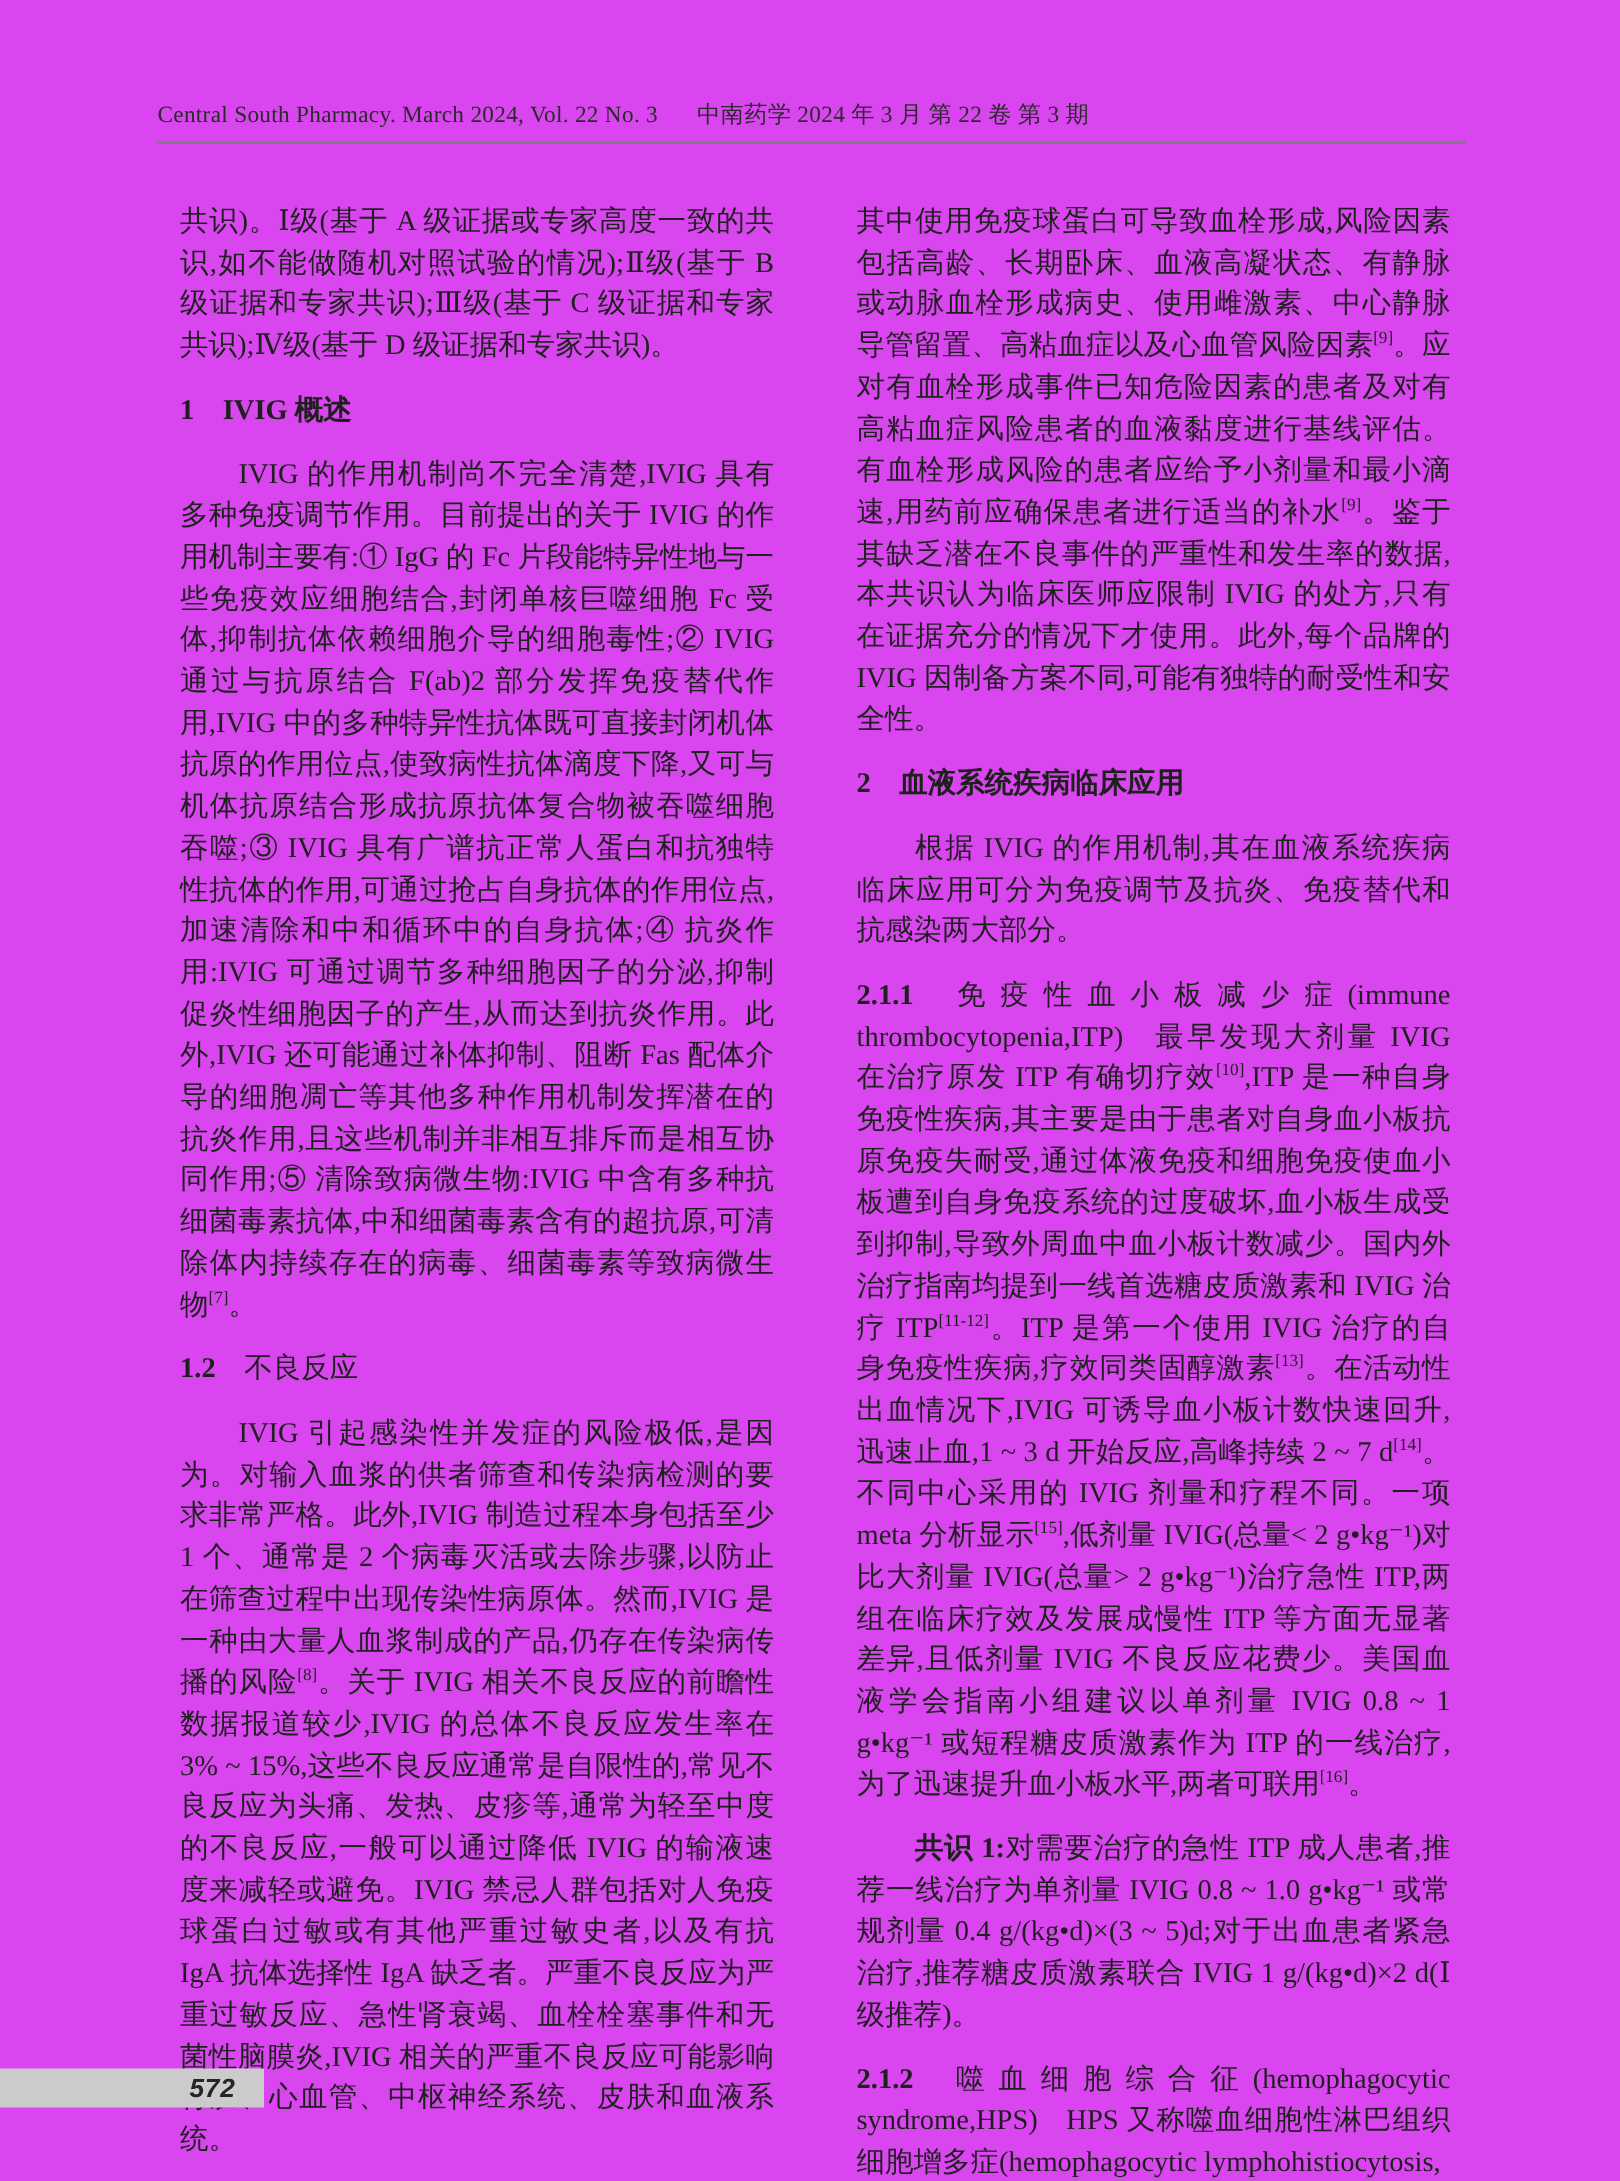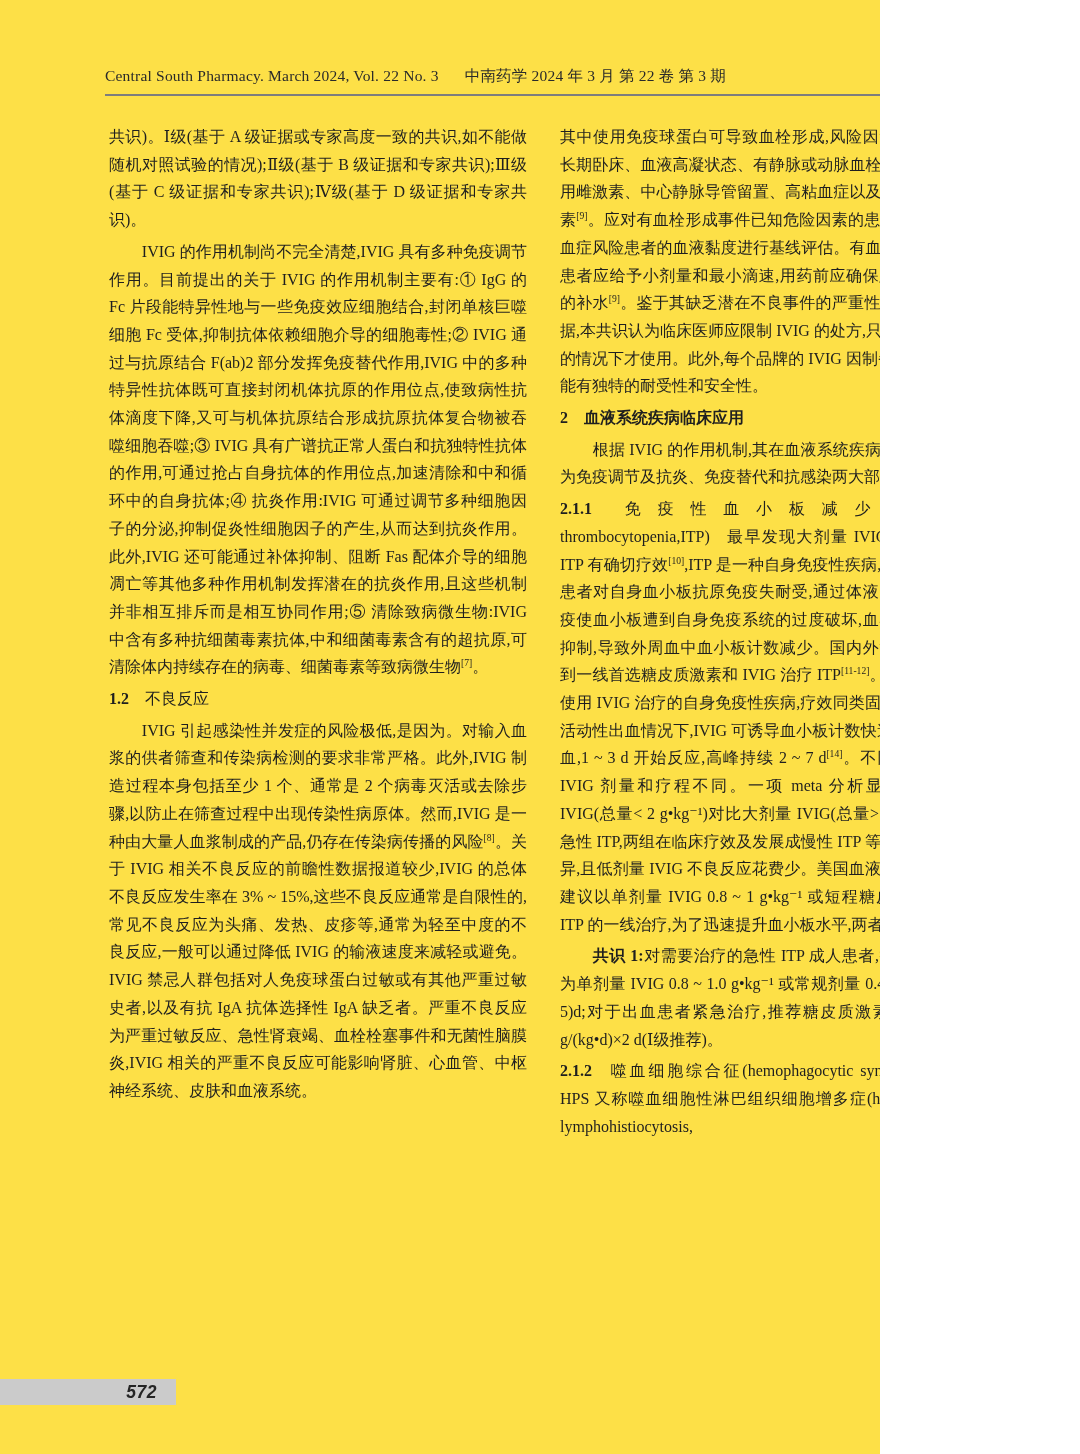--- a/index.html
+++ b/index.html
@@ -3,23 +3,23 @@
 <meta charset="utf-8">
 <title>Central South Pharmacy p.572</title>
 <style>
   html, body {
     margin: 0;
     padding: 0;
     background: #ffffff;
   }
   .page {
     position: relative;
-    width: 880px;
+    width: 1080px;
     height: 1454px;
-    background: #fde047;
+    background: #d946ef;
     overflow: hidden;
     font-family: "Liberation Serif", "DejaVu Serif", serif;
     color: #1f1f1f;
   }
   .header {
     position: absolute;
     left: 105px;
     width: 872px;
     top: 66px;
   }
@@ -44,22 +44,22 @@
     left: 105px;
     width: 877px;
     display: flex;
     gap: 25px;
   }
   .col {
     width: 426px;
     text-align: justify;
   }
   .para {
-    margin: 4px;
-    font-size: 16px;
+    margin: 15px;
+    font-size: 19px;
     line-height: 27.7px;
     word-break: break-word;
   }
   .para.indent {
     text-indent: 2.05em;
   }
   .bold {
     font-weight: bold;
   }
   sup {
@@ -97,20 +97,21 @@
   <div class="header">
     <div class="header-text">
       <span>Central South Pharmacy. March  2024, Vol. 22 No. 3</span><span class="hgap"></span><span>中南药学 2024 年 3 月 第 22 卷 第 3 期</span>
     </div>
     <div class="header-rule"></div>
   </div>
 
   <div class="content">
     <div class="col">
         <p class="para"><span>共识)。Ⅰ级(基于 A 级证据或专家高度一致的共识,如不能做随机对照试验的情况);Ⅱ级(基于 B 级证据和专家共识);Ⅲ级(基于 C 级证据和专家共识);Ⅳ级(基于 D 级证据和专家共识)。</span></p>
+        <p class="para"><span class="bold">1 IVIG 概述</span></p>
         <p class="para indent"><span>IVIG 的作用机制尚不完全清楚,IVIG 具有多种免疫调节作用。目前提出的关于 IVIG 的作用机制主要有:① IgG 的 Fc 片段能特异性地与一些免疫效应细胞结合,封闭单核巨噬细胞 Fc 受体,抑制抗体依赖细胞介导的细胞毒性;② IVIG 通过与抗原结合 F(ab)2 部分发挥免疫替代作用,IVIG 中的多种特异性抗体既可直接封闭机体抗原的作用位点,使致病性抗体滴度下降,又可与机体抗原结合形成抗原抗体复合物被吞噬细胞吞噬;③ IVIG 具有广谱抗正常人蛋白和抗独特性抗体的作用,可通过抢占自身抗体的作用位点,加速清除和中和循环中的自身抗体;④ 抗炎作用:IVIG 可通过调节多种细胞因子的分泌,抑制促炎性细胞因子的产生,从而达到抗炎作用。此外,IVIG 还可能通过补体抑制、阻断 Fas 配体介导的细胞凋亡等其他多种作用机制发挥潜在的抗炎作用,且这些机制并非相互排斥而是相互协同作用;⑤ 清除致病微生物:IVIG 中含有多种抗细菌毒素抗体,中和细菌毒素含有的超抗原,可清除体内持续存在的病毒、细菌毒素等致病微生物<sup>[7]</sup>。</span></p>
         <p class="para"><span class="bold">1.2</span><span> 不良反应</span></p>
         <p class="para indent"><span>IVIG 引起感染性并发症的风险极低,是因为。对输入血浆的供者筛查和传染病检测的要求非常严格。此外,IVIG 制造过程本身包括至少 1 个、通常是 2 个病毒灭活或去除步骤,以防止在筛查过程中出现传染性病原体。然而,IVIG 是一种由大量人血浆制成的产品,仍存在传染病传播的风险<sup>[8]</sup>。关于 IVIG 相关不良反应的前瞻性数据报道较少,IVIG 的总体不良反应发生率在 3% ~ 15%,这些不良反应通常是自限性的,常见不良反应为头痛、发热、皮疹等,通常为轻至中度的不良反应,一般可以通过降低 IVIG 的输液速度来减轻或避免。IVIG 禁忌人群包括对人免疫球蛋白过敏或有其他严重过敏史者,以及有抗 IgA 抗体选择性 IgA 缺乏者。严重不良反应为严重过敏反应、急性肾衰竭、血栓栓塞事件和无菌性脑膜炎,IVIG 相关的严重不良反应可能影响肾脏、心血管、中枢神经系统、皮肤和血液系统。</span></p>
       </div>
     <div class="col">
         <p class="para"><span>其中使用免疫球蛋白可导致血栓形成,风险因素包括高龄、长期卧床、血液高凝状态、有静脉或动脉血栓形成病史、使用雌激素、中心静脉导管留置、高粘血症以及心血管风险因素<sup>[9]</sup>。应对有血栓形成事件已知危险因素的患者及对有高粘血症风险患者的血液黏度进行基线评估。有血栓形成风险的患者应给予小剂量和最小滴速,用药前应确保患者进行适当的补水<sup>[9]</sup>。鉴于其缺乏潜在不良事件的严重性和发生率的数据,本共识认为临床医师应限制 IVIG 的处方,只有在证据充分的情况下才使用。此外,每个品牌的 IVIG 因制备方案不同,可能有独特的耐受性和安全性。</span></p>
         <p class="para"><span class="bold">2 血液系统疾病临床应用</span></p>
         <p class="para indent"><span>根据 IVIG 的作用机制,其在血液系统疾病临床应用可分为免疫调节及抗炎、免疫替代和抗感染两大部分。</span></p>
         <p class="para"><span class="bold">2.1.1</span><span> 免疫性血小板减少症(immune thrombocytopenia,ITP) 最早发现大剂量 IVIG 在治疗原发 ITP 有确切疗效<sup>[10]</sup>,ITP 是一种自身免疫性疾病,其主要是由于患者对自身血小板抗原免疫失耐受,通过体液免疫和细胞免疫使血小板遭到自身免疫系统的过度破坏,血小板生成受到抑制,导致外周血中血小板计数减少。国内外治疗指南均提到一线首选糖皮质激素和 IVIG 治疗 ITP<sup>[11-12]</sup>。ITP 是第一个使用 IVIG 治疗的自身免疫性疾病,疗效同类固醇激素<sup>[13]</sup>。在活动性出血情况下,IVIG 可诱导血小板计数快速回升,迅速止血,1 ~ 3 d 开始反应,高峰持续 2 ~ 7 d<sup>[14]</sup>。不同中心采用的 IVIG 剂量和疗程不同。一项 meta 分析显示<sup>[15]</sup>,低剂量 IVIG(总量&lt; 2 g•kg⁻¹)对比大剂量 IVIG(总量&gt; 2 g•kg⁻¹)治疗急性 ITP,两组在临床疗效及发展成慢性 ITP 等方面无显著差异,且低剂量 IVIG 不良反应花费少。美国血液学会指南小组建议以单剂量 IVIG 0.8 ~ 1 g•kg⁻¹ 或短程糖皮质激素作为 ITP 的一线治疗,为了迅速提升血小板水平,两者可联用<sup>[16]</sup>。</span></p>
         <p class="para indent"><span class="bold">共识 1:</span><span>对需要治疗的急性 ITP 成人患者,推荐一线治疗为单剂量 IVIG 0.8 ~ 1.0 g•kg⁻¹ 或常规剂量 0.4 g/(kg•d)×(3 ~ 5)d;对于出血患者紧急治疗,推荐糖皮质激素联合 IVIG 1 g/(kg•d)×2 d(Ⅰ级推荐)。</span></p>

